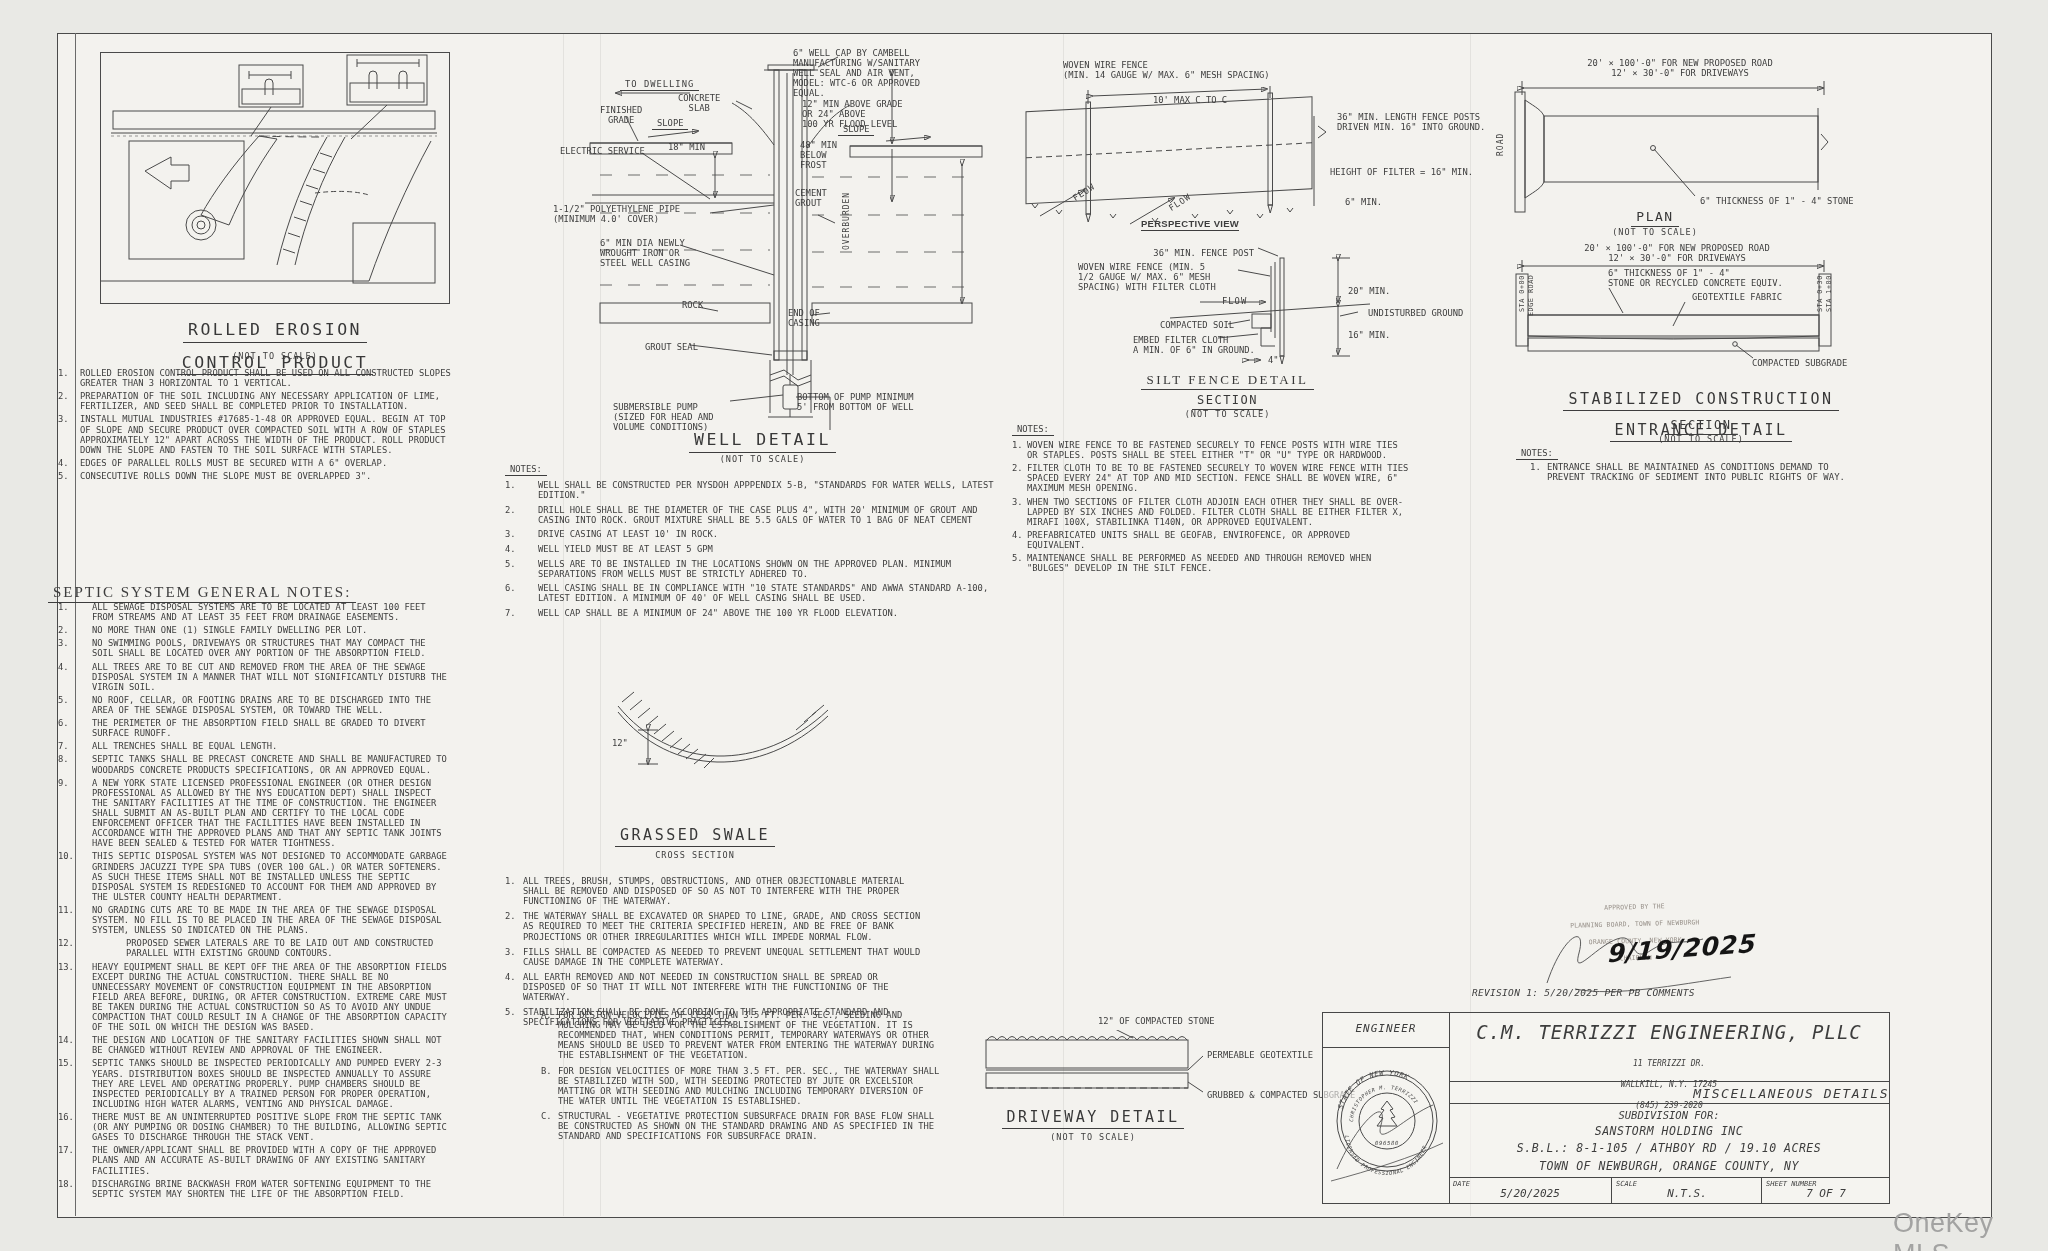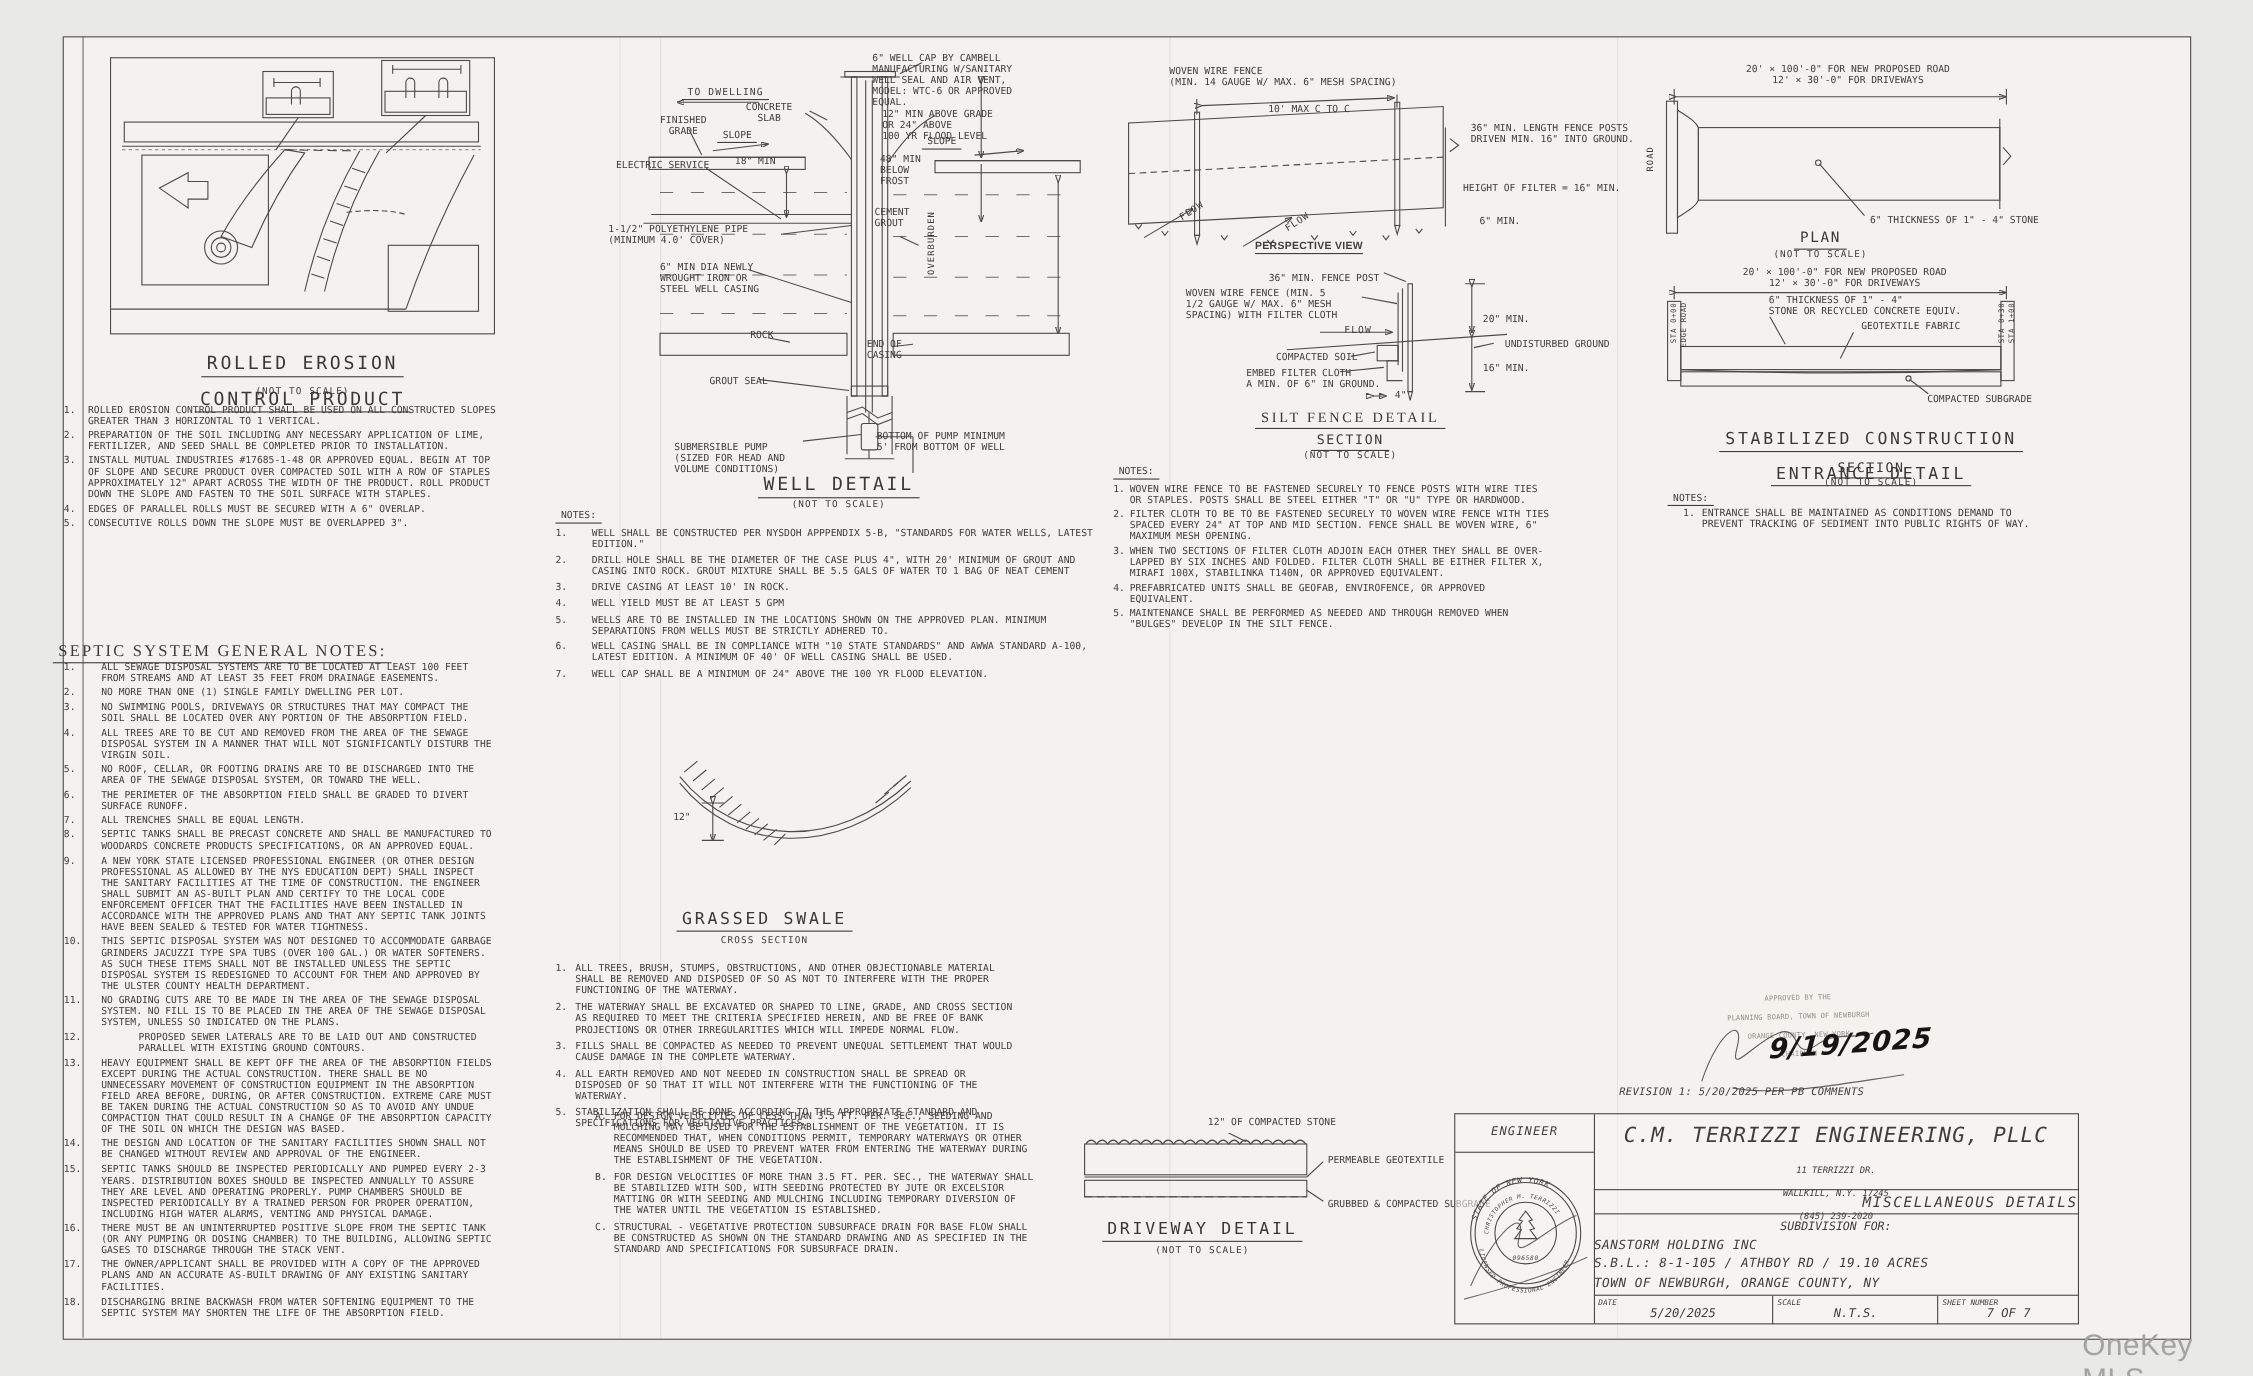--- a/index.html
+++ b/index.html
@@ -37,21 +37,21 @@
   .dwg path,.dwg line,.dwg rect,.dwg circle,.dwg ellipse,.dwg polyline,.dwg polygon{stroke:#4a4a4a;stroke-width:1;fill:none;}
   .flow{transform:rotate(-33deg);font-size:8.5px;letter-spacing:1px;}
   .pv{font-family:"Liberation Sans",sans-serif;font-weight:bold;font-size:9.5px;border-bottom:1.4px solid #3d3d3d;padding-bottom:1px;letter-spacing:0.3px;}
   
   .tb{border:1.6px solid #474747;background:rgba(246,245,241,0.6);font-style:italic;}
   .tb .lbl-sm{font-size:7px;}
   .company{font-size:19px;letter-spacing:1px;text-align:center;}
   .addr{font-size:8px;text-align:center;line-height:1.3;}
   .misc{font-size:13px;letter-spacing:1.5px;text-align:right;font-style:italic;}
   .proj1{font-size:10.5px;text-align:center;}
-  .proj{font-size:11.5px;text-align:left;letter-spacing:0.5px;}
+  .proj{font-size:11.5px;text-align:center;letter-spacing:0.5px;}
   .tbval{font-size:11px;text-align:center;}
   .stamp{font-size:6.4px;line-height:1.35;color:#979089;text-align:center;transform:rotate(-1.5deg);letter-spacing:0.2px;}
   .hand{font-family:"DejaVu Sans",sans-serif;font-style:italic;font-weight:bold;font-size:25px;color:#151515;transform:rotate(-4deg) skewX(-8deg);letter-spacing:1px;}
   .rev{font-size:9.5px;font-style:italic;letter-spacing:0.3px;}
   .watermark{font-family:"Liberation Sans",sans-serif;font-size:27px;color:#a3a3a2;letter-spacing:0.5px;}
   .sealtxt{font-size:6.2px;fill:#4a4a4a;stroke:none;font-family:"DejaVu Sans Mono",monospace;letter-spacing:0.6px;}
 </style>
 </head>
 <body>
 

